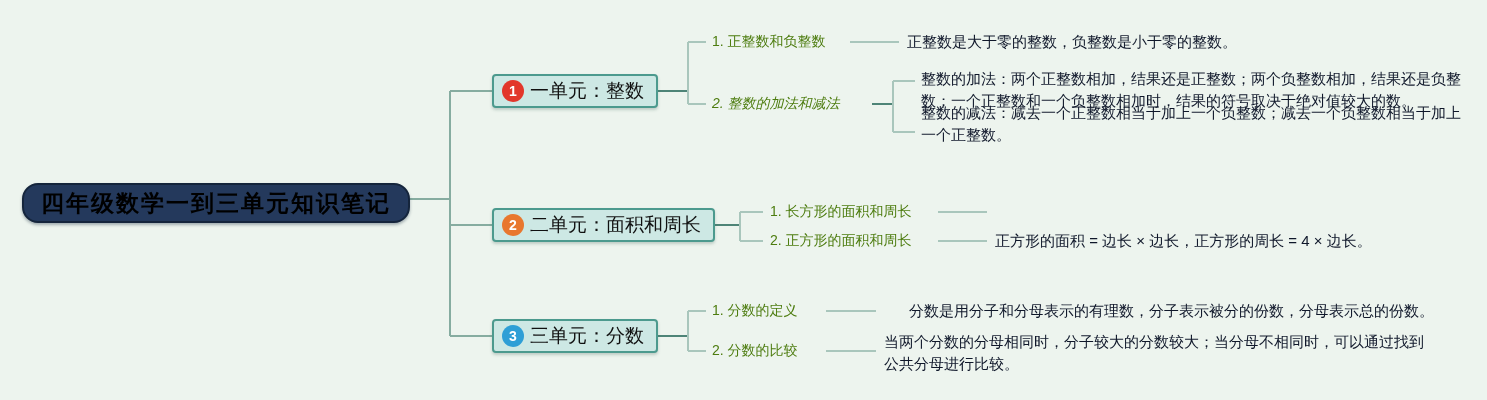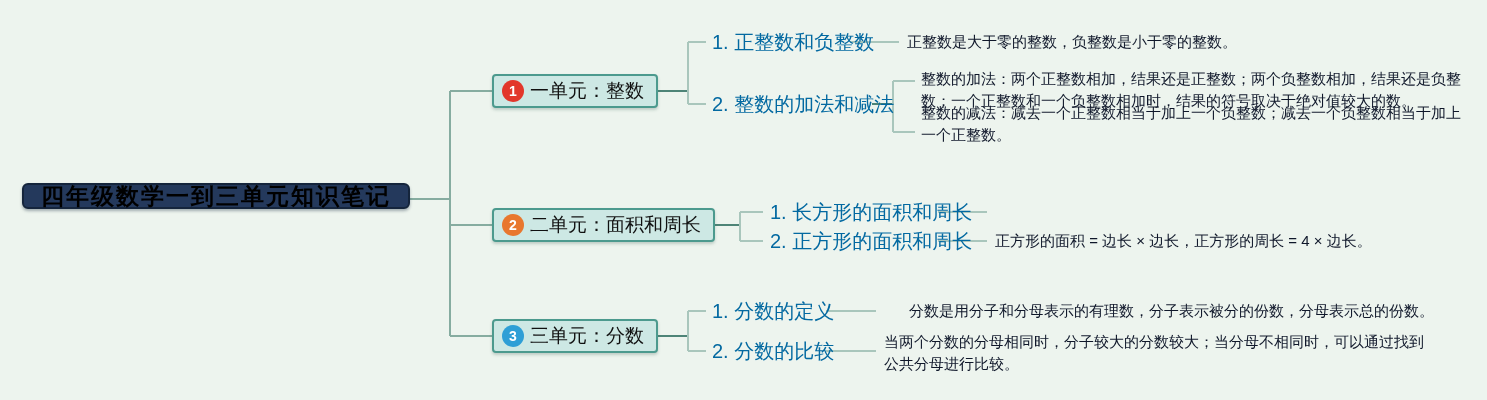--- a/index.html
+++ b/index.html
@@ -6,43 +6,43 @@
   body{
     width:1487px;height:400px;position:relative;overflow:hidden;
     background:#edf4ee;
     font-family:"Liberation Sans","DejaVu Sans",sans-serif;
     color:#1c1c1c;
   }
   .canvas{position:absolute;inset:0;}
   svg.connectors{position:absolute;left:0;top:0;}
   .node{position:absolute;box-sizing:border-box;}
   .root{
-    left:22px;top:183px;width:388px;height:26px;
-    background:#24395c;border:2px solid #15253c;border-radius:6px;
+    left:22px;top:183px;width:388px;height:40px;
+    background:#24395c;border:2px solid #15253c;border-radius:16px;
     display:flex;align-items:center;justify-content:center;
     font-size:23px;font-weight:bold;letter-spacing:2px;color:#000;
     box-shadow:0 2px 3px rgba(20,40,60,.35);
   }
   .unit{
     height:34px;background:#cde8e4;border:2px solid #4c9a8e;border-radius:4px;
     display:inline-flex;align-items:center;gap:6px;
     padding:0 12px 0 8px;font-size:19px;color:#101010;
     box-shadow:0 2px 3px rgba(50,90,80,.25);white-space:nowrap;
   }
   .badge{
     width:22px;height:22px;border-radius:50%;flex:0 0 22px;
     display:inline-flex;align-items:center;justify-content:center;
     color:#fff;font-size:14px;font-weight:bold;
   }
   .badge-1{background:#e2372b;}
   .badge-2{background:#e8772e;}
   .badge-3{background:#2e9fd6;}
   .child{
     position:absolute;transform:translateY(-50%);
-    font-size:20px;color:#0369a1;white-space:nowrap;
+    font-size:14px;color:#4d7c0f;white-space:nowrap;
   }
   .note{
     position:absolute;transform:translateY(-50%);
     font-size:15px;line-height:22px;color:#0f172a;
   }
   .nowrap{white-space:nowrap;}
   .wrap545{width:545px;}
 </style>
 </head>
 <body>
@@ -65,21 +65,21 @@
   </svg>
 
   <div class="node root">四年级数学一到三单元知识笔记</div>
 
   <div class="node unit" style="left:492px;top:74px;">
     <span class="badge badge-1">1</span>
     <span>一单元：整数</span>
   </div>
   <div class="child" style="left:712px;top:42px;">1. 正整数和负整数</div>
   <div class="note nowrap" style="left:907px;top:42px;">正整数是大于零的整数，负整数是小于零的整数。</div>
-  <div class="child" style="left:712px;top:104px;">2. 整数的加法和减法</div>
+  <div class="child" style="left:712px;top:104px;font-style:italic;">2. 整数的加法和减法</div>
   <div class="note wrap545" style="left:921px;top:90px;">整数的加法：两个正整数相加，结果还是正整数；两个负整数相加，结果还是负整数；一个正整数和一个负整数相加时，结果的符号取决于绝对值较大的数。</div>
   <div class="note wrap545" style="left:921px;top:124px;">整数的减法：减去一个正整数相当于加上一个负整数；减去一个负整数相当于加上一个正整数。</div>
 
   <div class="node unit" style="left:492px;top:208px;">
     <span class="badge badge-2">2</span>
     <span>二单元：面积和周长</span>
   </div>
   <div class="child" style="left:770px;top:212px;">1. 长方形的面积和周长</div>
   <div class="child" style="left:770px;top:241px;">2. 正方形的面积和周长</div>
   <div class="note nowrap" style="left:995px;top:241px;">正方形的面积 = 边长 × 边长，正方形的周长 = 4 × 边长。</div>

